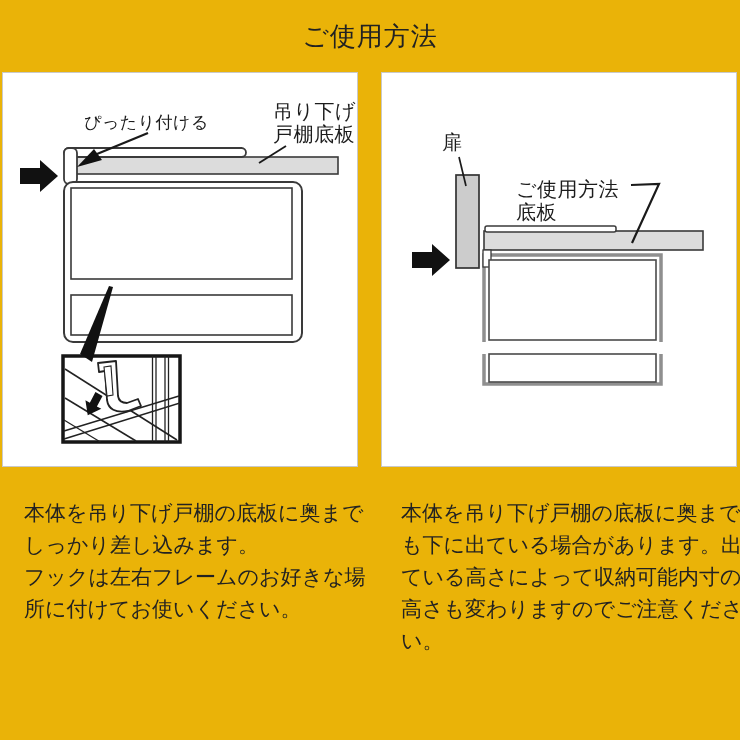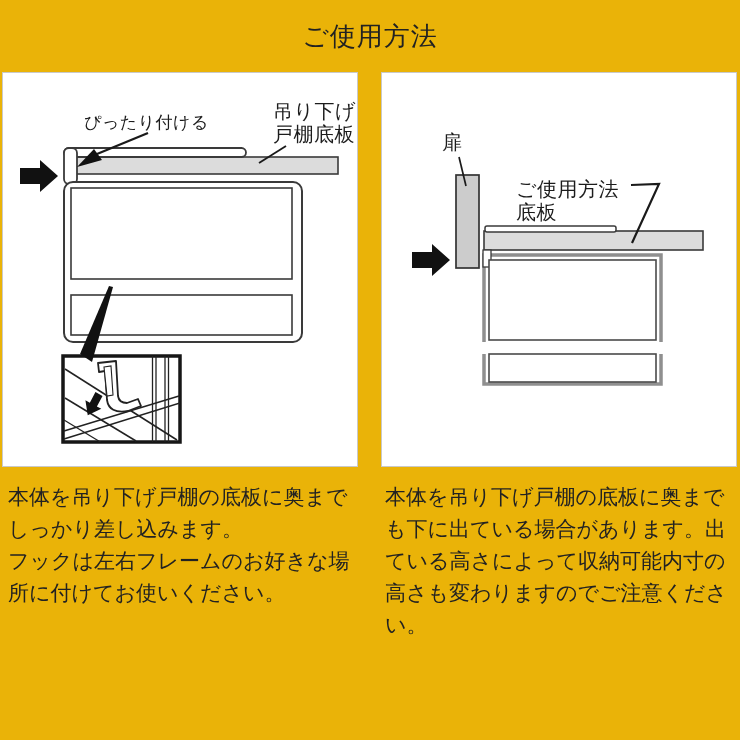--- a/index.html
+++ b/index.html
@@ -28,21 +28,21 @@
     font-size:20px;line-height:23px;color:#1c1c1c;
     white-space:pre-line;letter-spacing:0.5px;
   }
   .dlabel-fit{left:84px;top:111px;font-size:17px;}
   .dlabel-board-left{left:258px;top:100px;margin-left:15px;}
   .dlabel-door{left:442px;top:131px;}
   .dlabel-board-right{left:516px;top:178px;}
   .caption{
     position:absolute;top:481px;width:352px;
     font-size:21px;line-height:32px;color:#222;
-    white-space:pre-line;letter-spacing:0px;margin:0;
+    white-space:pre-line;letter-spacing:0px;margin:16px;
   }
   .caption-left{left:8px;}
   .caption-right{left:385px;}
 </style>
 </head>
 <body>
 
 <div class="page">
 
   <div class="page-title">ご使用方法</div>

